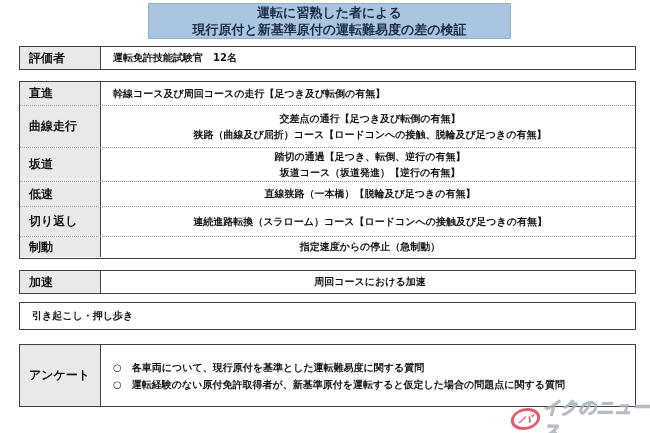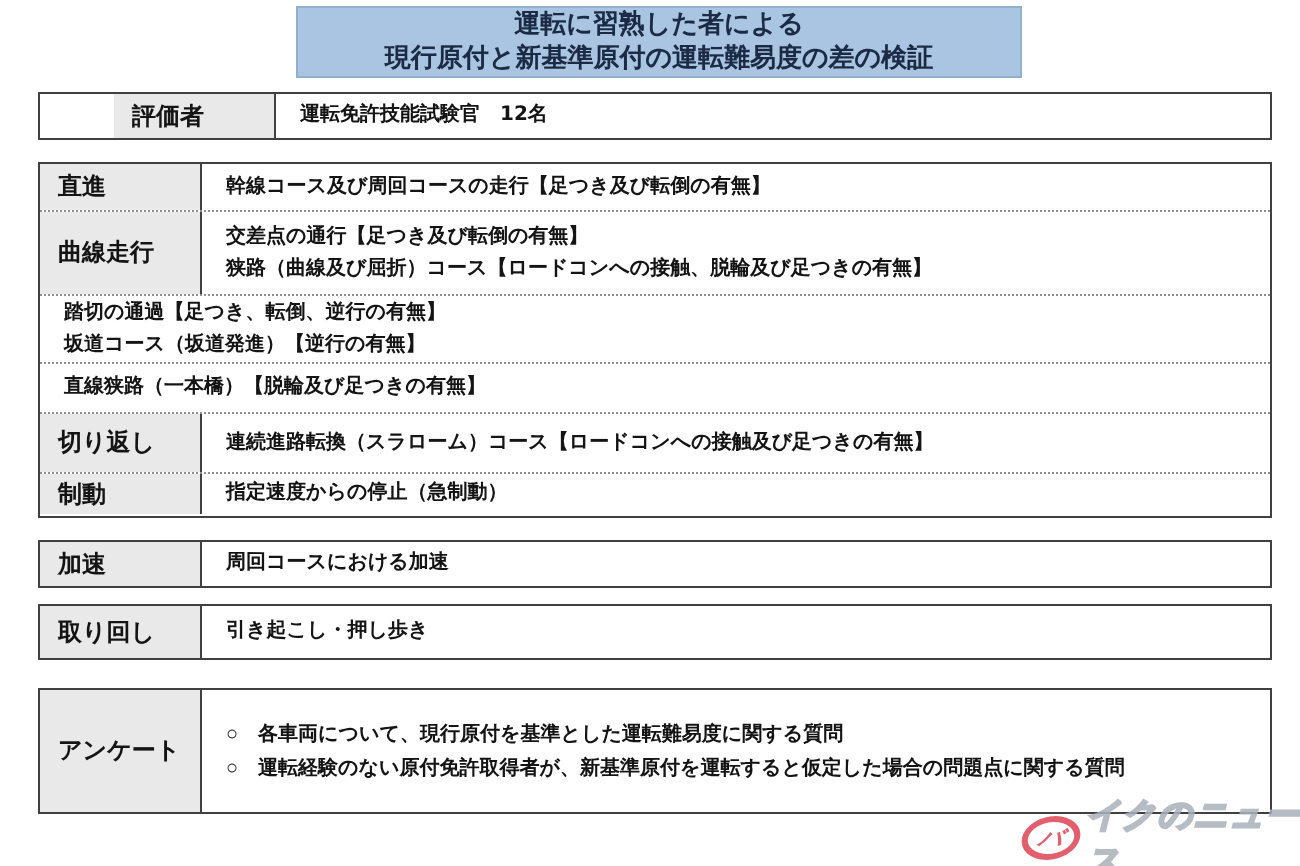--- a/index.html
+++ b/index.html
@@ -15,21 +15,21 @@
 
   
   .header-box{
     position:absolute;left:148px;top:3px;width:363px;height:36px;
     background:var(--header-bg);
     border:1px solid var(--header-border);
     box-sizing:border-box;
     display:flex;flex-direction:column;justify-content:center;
     text-align:center;
     color:var(--header-text);
-    font-size:13px;font-weight:700;line-height:17px;
+    font-size:13px;font-weight:700;line-height:17px;font-family:Liberation Serif, serif;
   }
 
   
   .block{
     position:absolute;left:19px;width:617px;
     border:1.5px solid var(--table-border);
     box-sizing:border-box;
     background:#ffffff;
     display:flex;flex-direction:column;
   }
@@ -44,33 +44,33 @@
   }
   .cnt{
     flex:1;box-sizing:border-box;
     display:flex;flex-direction:column;justify-content:center;
     padding:2px 8px 2px 12px;
     font-size:10px;font-weight:700;line-height:16px;
   }
   .ln{white-space:nowrap;}
 
   .b-eval{top:46px;height:24px;}
-  .b-eval .row{flex:1;padding-left:37px;}
+  .b-eval .row{flex:1;}
 
   .b-main{top:81px;height:178px;}
-  .b-main .row + .row{border-top:1px dotted var(--dotted-line);}
+  .b-main .row + .row{border-top:1px dotted var(--dotted-line);text-align:center;}
   .r0{height:23px;} .r1{height:42px;} .r2{height:34px;}
   .r3{height:25px;} .r4{height:30px;} .r5{height:21px;}
 
   .b-accel{top:270px;height:24px;}
-  .b-accel .row{flex:1;}
+  .b-accel .row{flex:1;text-align:center;}
   .b-hand{top:302px;height:28px;}
   .b-hand .row{flex:1;}
   .b-survey{top:344px;height:63px;}
-  .b-survey .row{flex:1;font-family:Liberation Serif, serif;}
+  .b-survey .row{flex:1;}
   .b-survey .cnt{line-height:17px;}
   .bullet-line{display:flex;white-space:nowrap;}
   .bullet{margin-right:10px;flex:0 0 auto;}
 
   
   .watermark{
     position:absolute;left:511px;top:406px;height:26px;
     display:flex;align-items:center;gap:3px;
     opacity:0.85;
   }
@@ -119,26 +119,28 @@
       </div>
     </div>
     <div class="row r1">
       <div class="lbl">曲線走行</div>
       <div class="cnt">
         <div class="ln">交差点の通行【足つき及び転倒の有無】</div>
         <div class="ln">狭路（曲線及び屈折）コース【ロードコンへの接触、脱輪及び足つきの有無】</div>
       </div>
     </div>
     <div class="row r2">
+      <div class="lbl">坂道</div>
       <div class="cnt">
         <div class="ln">踏切の通過【足つき、転倒、逆行の有無】</div>
         <div class="ln">坂道コース（坂道発進）【逆行の有無】</div>
       </div>
     </div>
     <div class="row r3">
+      <div class="lbl">低速</div>
       <div class="cnt">
         <div class="ln">直線狭路（一本橋）【脱輪及び足つきの有無】</div>
       </div>
     </div>
     <div class="row r4">
       <div class="lbl">切り返し</div>
       <div class="cnt">
         <div class="ln">連続進路転換（スラローム）コース【ロードコンへの接触及び足つきの有無】</div>
       </div>
     </div>
@@ -154,21 +156,20 @@
     <div class="row">
       <div class="lbl">加速</div>
       <div class="cnt">
         <div class="ln">周回コースにおける加速</div>
       </div>
     </div>
   </div>
 
   <div class="block b-hand">
     <div class="row">
-      <div class="lbl">取り回し</div>
       <div class="cnt">
         <div class="ln">引き起こし・押し歩き</div>
       </div>
     </div>
   </div>
 
   <div class="block b-survey">
     <div class="row">
       <div class="lbl">アンケート</div>
       <div class="cnt">

